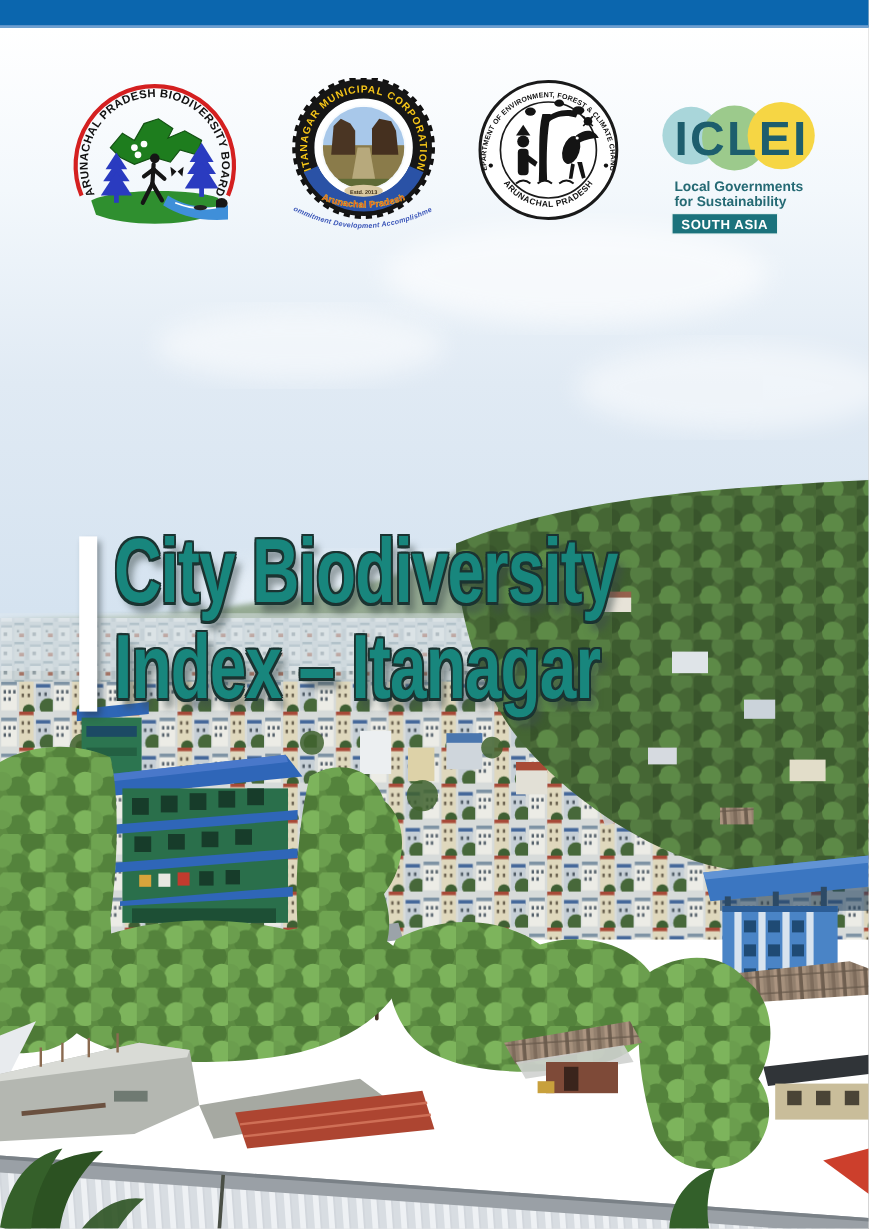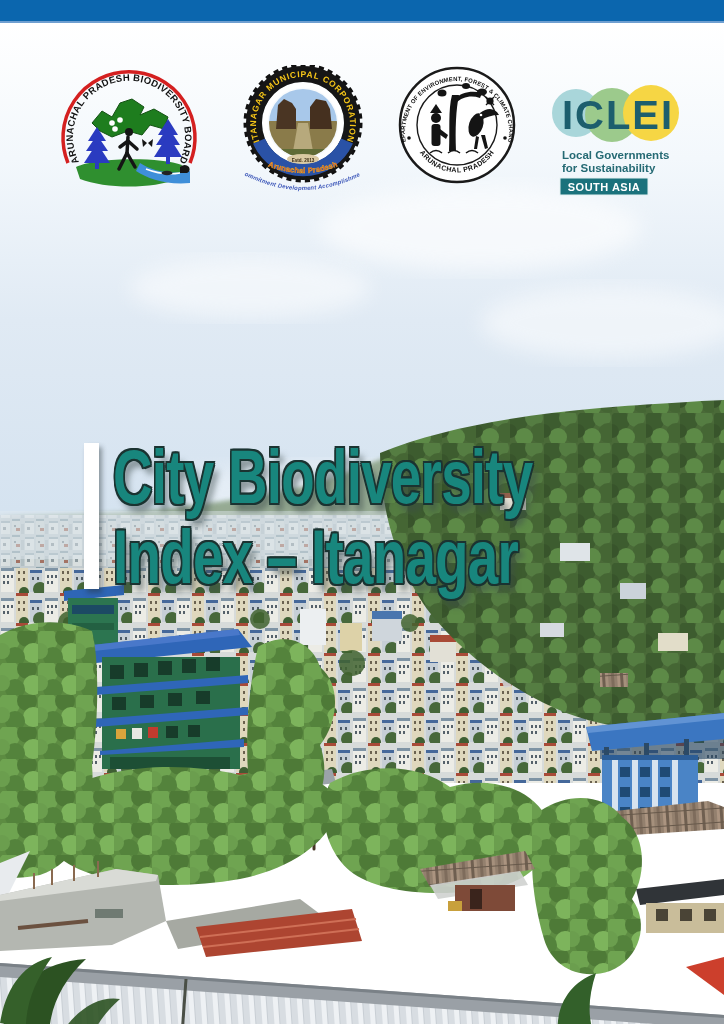--- a/index.html
+++ b/index.html
@@ -7,21 +7,21 @@
         font-family:"Liberation Sans",sans-serif;margin:0 auto;}
   .topbar{position:absolute;left:0;top:0;width:724px;height:21px;background:#0b66ae;
           border-bottom:2px solid #6f9fd0;z-index:5;}
   .scene{position:absolute;left:0;top:23px;width:724px;height:1001px;}
   .scene svg.photo{position:absolute;left:0;top:0;}
   .logo{position:absolute;z-index:4;}
   .logo-apbb{left:52px;top:40px;}
   .logo-imc{left:240px;top:42px;}
   .logo-doefcc{left:392px;top:42px;}
   .logo-iclei{left:550px;top:56px;}
-  .title-wrap{position:absolute;left:84px;top:414px;display:flex;z-index:3;}
+  .title-wrap{position:absolute;left:66px;top:414px;display:flex;z-index:3;align-items:center;}
   .title-bar{width:15px;height:146px;background:#ffffff;margin-top:6px;
              box-shadow:3px 4px 5px rgba(40,50,55,.45);}
   .title-lines{margin-left:14px;transform:scaleX(.72);transform-origin:left top;}
   .title-line{font-weight:bold;font-size:76px;line-height:80px;letter-spacing:-1px;
       color:#18867d;white-space:nowrap;
       text-shadow:-2px -2px 0 #1b3331,2px -2px 0 #1b3331,-2px 2px 0 #1b3331,2px 2px 0 #1b3331,
                   -2px 0 0 #1b3331,2px 0 0 #1b3331,0 -2px 0 #1b3331,0 2px 0 #1b3331,
                   7px 8px 7px rgba(60,75,75,.55);}
   svg text{font-family:"Liberation Sans",sans-serif;}
 </style>

